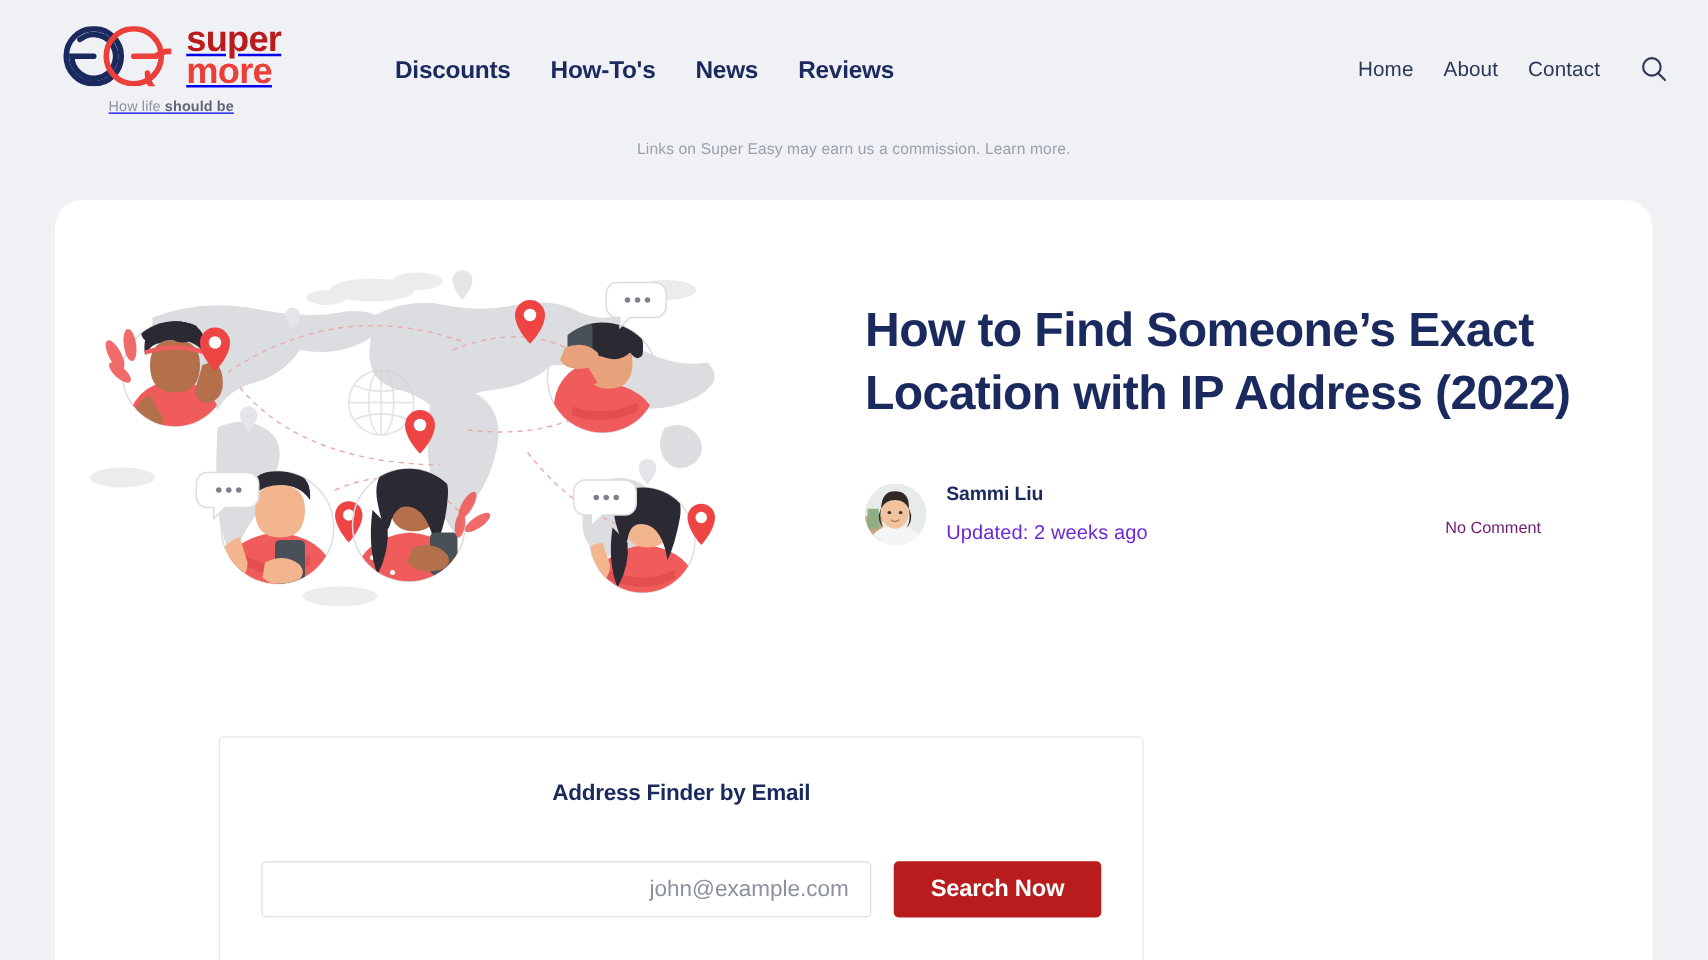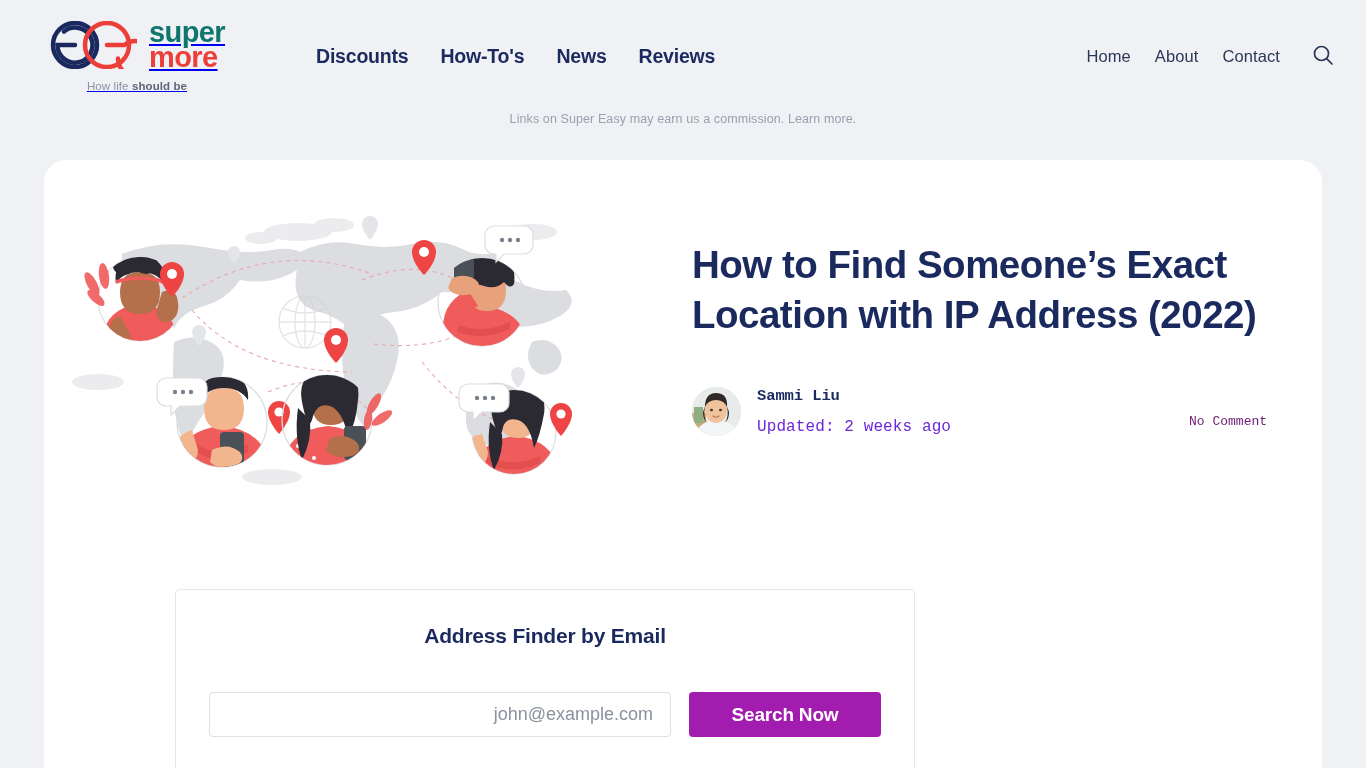--- a/index.html
+++ b/index.html
@@ -25,21 +25,21 @@
     display: flex;
     flex-direction: column;
     align-items: center;
     width: 186px;
     flex: 0 0 auto;
   }
   .brand-top { display: flex; align-items: center; gap: 12px; }
   .brand-mark { width: 88px; height: 48px; display: block; }
   .brand-word { display: flex; flex-direction: column; line-height: 0.86; }
   .brand-word .w1 {
-    font-size: 29px; font-weight: 700; color: #0f766e; letter-spacing: -0.6px;
+    font-size: 29px; font-weight: 700; color: #b91c1c; letter-spacing: -0.6px;
   }
   .brand-word .w2 {
     font-size: 29px; font-weight: 700; color: #ec3f3a; letter-spacing: -0.6px;
   }
   .brand-tag {
     margin-top: 10px;
     font-size: 11.5px;
     color: #8d93a3;
     letter-spacing: 0.1px;
     white-space: nowrap;
@@ -128,21 +128,20 @@
     font-weight: 700;
     color: #1b2a5e;
     letter-spacing: -0.5px;
     max-width: 600px;
   }
 
   .byline {
     display: flex;
     align-items: flex-start;
     margin-top: 48px;
-    font-family: Liberation Mono, monospace;
   }
   .avatar {
     width: 49px; height: 49px;
     border-radius: 50%;
     overflow: hidden;
     flex: 0 0 auto;
     background: #dfe3e6;
   }
   .avatar svg { display: block; width: 100%; height: 100%; }
   .byline-meta { margin-left: 16px; }
@@ -170,21 +169,21 @@
   .finder {
     margin: 97px 0 0 131px;
     width: 740px;
     border: 1px solid #e6e8ec;
     border-radius: 4px;
     background: #fff;
     padding: 34px 33px 40px 33px;
   }
   .finder-title {
     text-align: center;
-    font-size: 21px;
+    font-size: 18px;
     font-weight: 700;
     color: #1b2a5e;
     letter-spacing: -0.2px;
   }
   .finder-row {
     display: flex;
     align-items: stretch;
     gap: 18px;
     margin-top: 44px;
   }
@@ -197,23 +196,23 @@
     font-family: "Liberation Sans", sans-serif;
     font-size: 18px;
     color: #2b3757;
     outline: none;
     background: #fff;
     text-align: right;
   }
   .finder-input::placeholder { color: #8b919d; }
   .finder-submit {
     flex: 0 0 auto;
-    width: 192px;
+    width: 166px;
     height: 45px;
-    background: #a21caf;
+    background: #b91c1c;
     border: none;
     border-radius: 4px;
     color: #ffffff;
     font-family: "Liberation Sans", sans-serif;
     font-size: 19px;
     font-weight: 700;
     letter-spacing: -0.2px;
     cursor: pointer;
   }
 </style>

